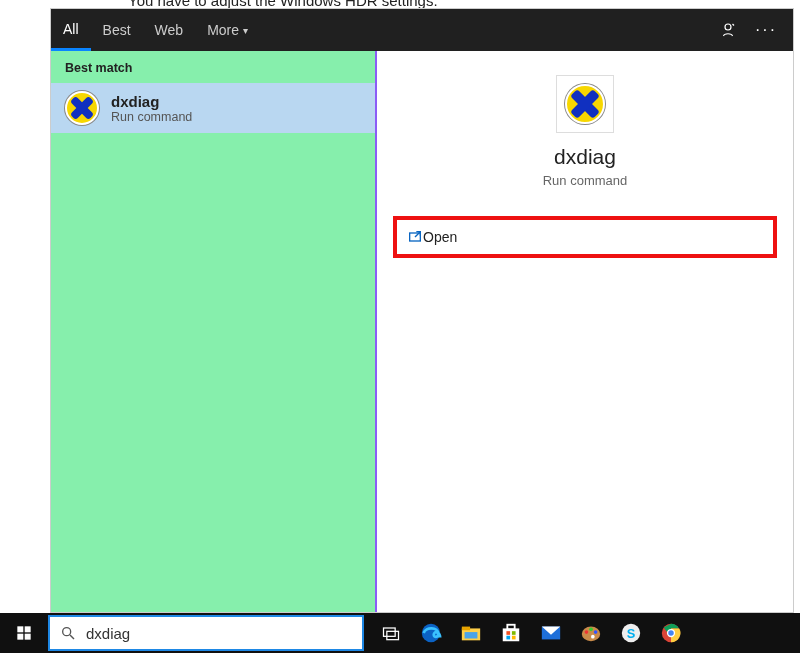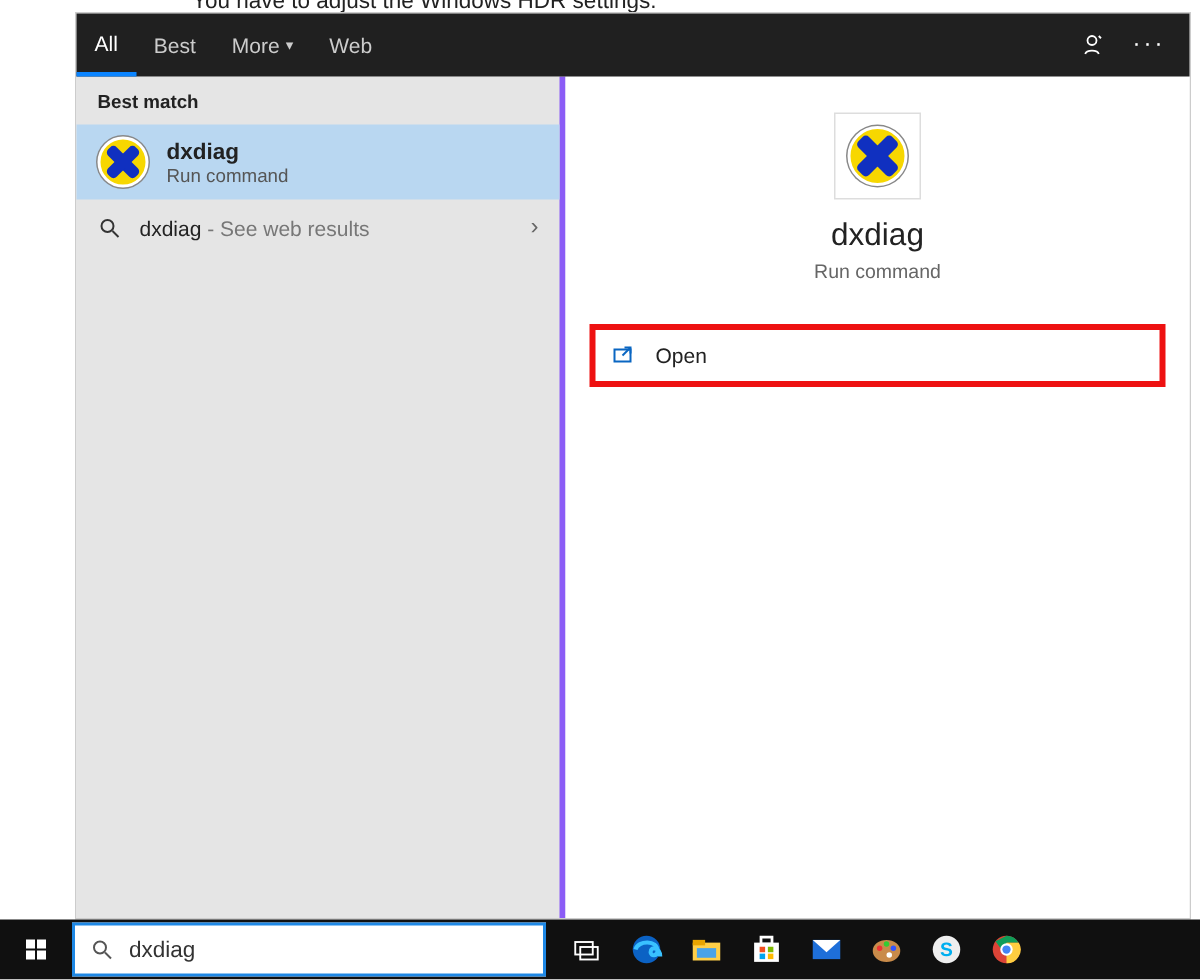--- a/index.html
+++ b/index.html
@@ -7,67 +7,67 @@
 
   .cropped-text { position:absolute; top:-8px; left:128px; font-size:15px; color:#222; }
 
   .search-panel { position: absolute; left: 50px; top: 8px; width: 744px; height: 605px; border: 1px solid #ccc; background: #fff; display: flex; flex-direction: column; justify-content: center; }
   .tabs { height: 42px; background: #202020; display: flex; align-items: center; gap: 0; padding: 0; position: relative; }
   .tab { color: #ccc; font-size: 14px; padding: 0 12px; height: 42px; display: flex; align-items: center; cursor: pointer; }
   .tab.active { color: #fff; border-bottom: 3px solid #0a84ff; }
   .tab .chev { margin-left: 4px; font-size: 10px; }
   .tabs-right { margin-left: auto; display: flex; align-items: center; gap: 18px; padding-right: 16px; color: #fff; font-size: 16px; }
   .panel-body { flex: 1; display: flex; }
-  .left-col { width: 326px; background: #e5e5e5; border-right: 4px solid #8b5cf6; }
+  .left-col { width: 326px; background: #86efac; border-right: 2px solid #8b5cf6; }
   .right-col { flex: 1; background: #fff; padding-top: 16px; }
   .group-header { font-size: 12.5px; font-weight: 600; color: #222; padding: 10px 14px 8px; }
   .best-match-item { display: flex; align-items: center; gap: 12px; padding: 8px 14px; background: #b9d7f1; }
   .dx-icon { width: 34px; height: 34px; border-radius: 50%; background: #f7d700; display: flex; align-items: center; justify-content: center; position: relative; border: 2px solid #fff; box-shadow: 0 0 0 1px #888; }
   .dx-icon::before, .dx-icon::after { content: ""; position: absolute; width: 26px; height: 8px; background: #1030c0; border-radius: 3px; }
   .dx-icon::before { transform: rotate(45deg); }
   .dx-icon::after  { transform: rotate(-45deg); }
   .bm-text .title { font-size: 15px; font-weight: 600; color: #222; }
   .bm-text .sub   { font-size: 12.5px; color: #555; }
   .web-row { display: flex; align-items: center; gap: 12px; padding: 10px 14px; font-size: 14px; color: #222; }
   .web-row .secondary { color: #777; }
   .web-row .chev-right { margin-left: auto; color: #666; font-size: 16px; }
   .search-glyph { width: 16px; height: 16px; display:inline-block; }
   .right-header { text-align: center; }
   .right-header .big-icon { margin: 8px auto 12px; width: 58px; height: 58px; background: #fff; border: 1px solid #ddd; display:flex; align-items:center; justify-content:center; }
   .right-header .big-icon .dx-icon { width: 40px; height: 40px; }
   .right-header .big-icon .dx-icon::before, .right-header .big-icon .dx-icon::after { width: 32px; height: 10px; }
   .right-title { font-size: 21px; color: #222; margin-bottom: 4px; }
   .right-sub { font-size: 13px; color: #666; margin-bottom: 28px; }
   .actions { padding: 0 16px; }
-  .action { display: flex; align-items: center; gap: 14px; padding: 9px 10px; font-size: 14px; color: #222; cursor: pointer; }
+  .action { display: flex; align-items: center; gap: 0; padding: 9px 10px; font-size: 14px; color: #222; cursor: pointer; }
   .action .a-icon { width: 16px; height: 16px; color: #0a66c2; display:inline-flex; align-items:center; justify-content:center; }
   .open-highlight { border: 4px solid #e11; }
 
   .taskbar { position: absolute; left: 0; right: 0; bottom: 0; height: 40px; background: #101010; display: flex; align-items: center; }
   .start { width: 48px; height: 40px; display:flex; align-items:center; justify-content:center; color:#fff; }
   .searchbox { height: 36px; width: 316px; background: #fff; border: 2px solid #1e88e5; display:flex; align-items:center; gap:10px; padding: 0 10px; }
   .searchbox input { border:none; outline:none; font-size:15px; flex:1; color:#333; background:transparent; }
   .tb-rest { flex: 1; display:flex; align-items:center; gap:14px; padding-left:14px; }
   .tb-icon { width: 26px; height: 26px; display:flex; align-items:center; justify-content:center; }
   svg { display:block; }
 </style>
 </head>
 <body>
 
 <div class="cropped-text">You have to adjust the Windows HDR settings.</div>
 
 <div class="search-panel">
   <div class="tabs">
     <div class="tab active">All</div>
     <div class="tab">Best</div>
+    <div class="tab">Web</div>
     <div class="tab">
       <span>More</span>
       <span class="chev">▾</span>
     </div>
-    <div class="tab">Web</div>
     <div class="tabs-right">
       <span>
         <svg width="18" height="18" viewBox="0 0 24 24" fill="none" stroke="#fff" stroke-width="1.6">
             <circle cx="12" cy="8" r="4"></circle>
             <path d="M6 20c1-4 11-4 12 0"></path>
             <path d="M18 4l2 2"></path>
           </svg>
       </span>
       <span style="letter-spacing:2px;">···</span>
     </div>
@@ -75,32 +75,20 @@
 
   <div class="panel-body">
     <div class="left-col">
       <div class="group-header">Best match</div>
       <div class="best-match-item">
         <span class="dx-icon"></span>
         <div class="bm-text">
           <div class="title">dxdiag</div>
           <div class="sub">Run command</div>
         </div>
-      </div>
-      <div class="web-row">
-        <span class="search-glyph">
-          <svg viewBox="0 0 24 24" width="16" height="16" fill="none" stroke="#333" stroke-width="2">
-              <circle cx="10" cy="10" r="6"></circle>
-              <line x1="15" y1="15" x2="21" y2="21"></line>
-            </svg>
-        </span>
-        <span>
-          <span>dxdiag</span><span class="secondary"> - See web results</span>
-        </span>
-        <span class="chev-right">›</span>
       </div>
     </div>
 
     <div class="right-col">
       <div class="right-header">
         <div class="big-icon">
             <span class="dx-icon"></span>
           </div>
         <div class="right-title">dxdiag</div>
         <div class="right-sub">Run command</div>

